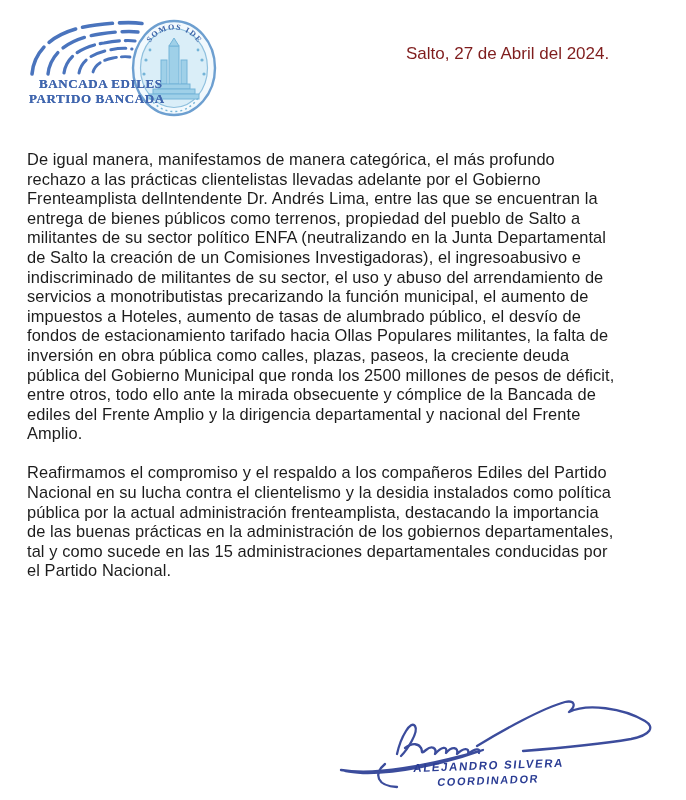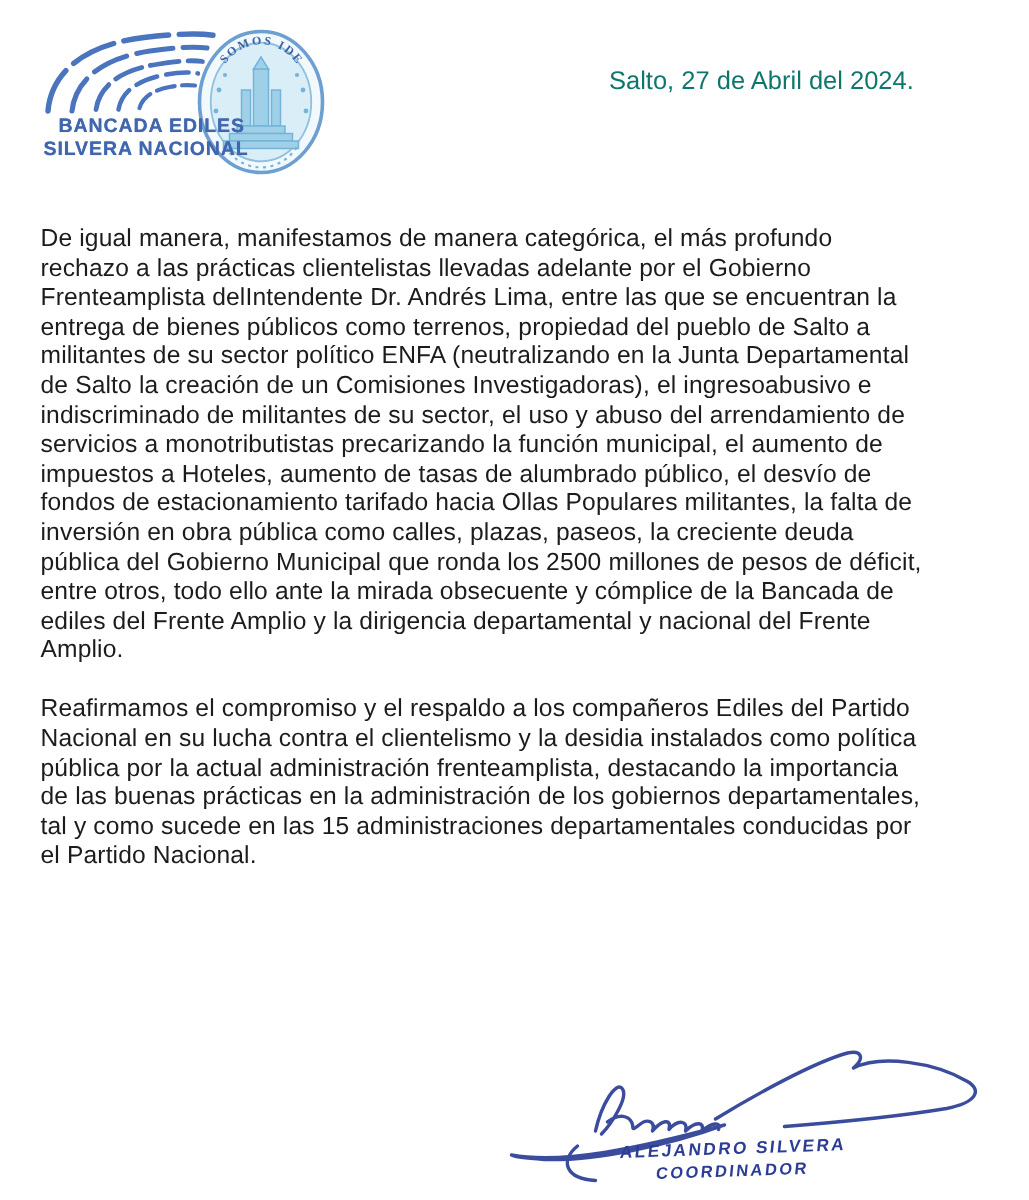--- a/index.html
+++ b/index.html
@@ -10,35 +10,35 @@
     margin:0 auto;
     overflow:hidden;
     font-family:"Liberation Sans", sans-serif;
     color:#1c1c1c;
   }
   
   .logo-box{position:absolute;left:26px;top:16px;width:202px;height:106px;}
   .logo-box svg{position:absolute;left:0;top:0;}
   .org-line{
     position:absolute;
-    font-family:Liberation Sans, sans-serif;
+    font-family:Liberation Serif, serif;
     font-weight:bold;
     font-size:13px;
     letter-spacing:0.6px;
     color:#4066ae;
     white-space:nowrap;
     text-shadow:0 0 0.5px #4066ae;
   }
   .org-line.l1{left:13px;top:60px;}
   .org-line.l2{left:3px;top:75px;}
   .date-line{
     position:absolute;
     left:406px;top:44px;
     font-size:17px;
-    color:#0f766e;
+    color:#7f1d1d;
     white-space:nowrap;
   }
   
   .letter-body{
     position:absolute;
     left:27px;top:150px;
     width:650px;
   }
   .letter-body p{
     margin:0 0 19.5px 0;
@@ -97,21 +97,21 @@
             <circle cx="28" cy="-8" r="1.6"></circle>
           <circle cx="-30" cy="6" r="1.6"></circle>
             <circle cx="30" cy="6" r="1.6"></circle>
           <circle cx="-24" cy="-18" r="1.4"></circle>
             <circle cx="24" cy="-18" r="1.4"></circle>
         </g>
         <path d="M -24,30 A 30 34 0 0 0 24,30" fill="none" stroke="#74b4d8" stroke-width="1.4" stroke-dasharray="2 3"></path>
       </g>
     </svg>
     <div class="org-line l1">BANCADA EDILES</div>
-    <div class="org-line l2">SILVERA NACIONAL</div>
+    <div class="org-line l2">PARTIDO BANCADA</div>
   </div>
 
   <div class="date-line">Salto, 27 de Abril del 2024.</div>
 
   <div class="letter-body">
     <p>De igual manera, manifestamos de manera categórica, el más profundo
 rechazo a las prácticas clientelistas llevadas adelante por el Gobierno
 Frenteamplista delIntendente Dr. Andrés Lima, entre las que se encuentran la
 entrega de bienes públicos como terrenos, propiedad del pueblo de Salto a
 militantes de su sector político ENFA (neutralizando en la Junta Departamental

